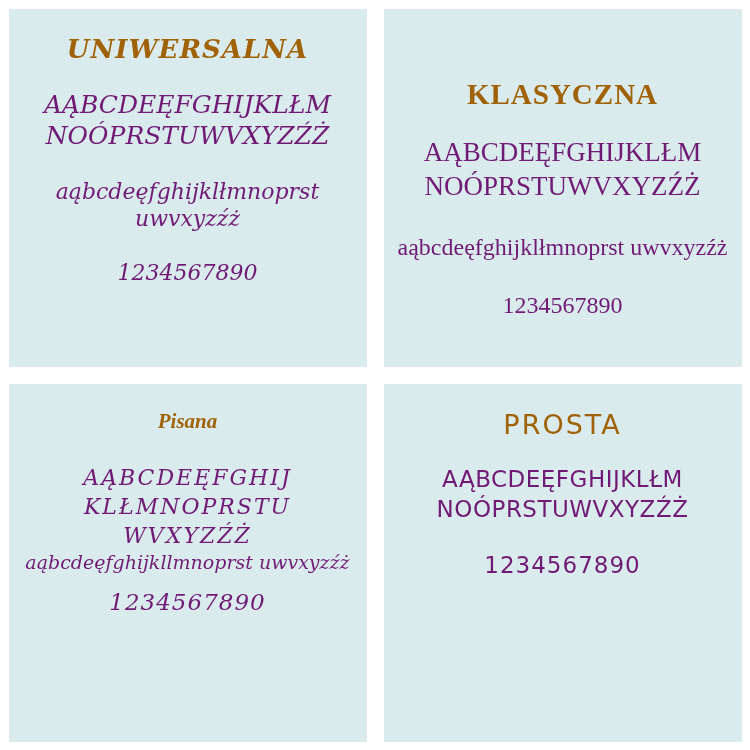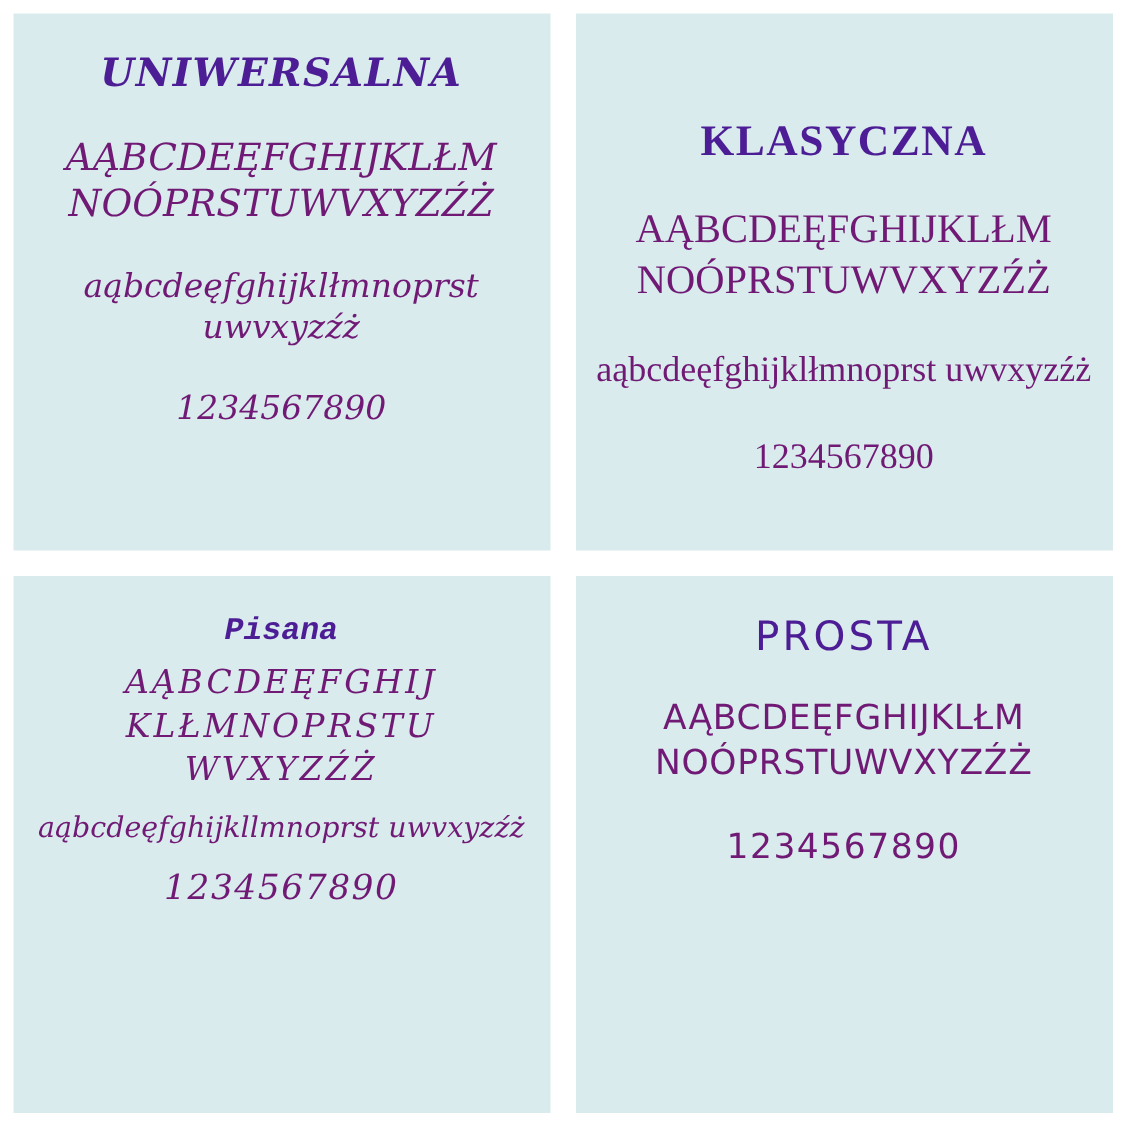--- a/index.html
+++ b/index.html
@@ -33,21 +33,21 @@
     display: flex;
     flex-direction: column;
     align-items: center;
     justify-content: flex-start;
     padding: 26px 10px 10px 10px;
     overflow: hidden;
   }
   .panel-title {
     text-align: center;
     line-height: 1.1;
-    color: #4c1d95;
+    color: #a16207;
   }
   .sample {
     text-align: center;
     color: #701a75;
     line-height: 1.28;
     width: 100%;
     word-wrap: break-word;
   }
 
   
@@ -78,36 +78,36 @@
   }
   .p-classic .sample {
     font-family: "Liberation Serif", serif;
   }
   .p-classic .s-upper { font-size: 27px; margin-bottom: 28px; line-height: 1.25; }
   .p-classic .s-lower { font-size: 24px; margin-bottom: 28px; line-height: 1.25; }
   .p-classic .s-digits { font-size: 24px; }
 
   
   .p-script .panel-title {
-    font-family: Liberation Mono, monospace;
+    font-family: Liberation Serif, serif;
     font-style: italic;
     font-weight: bold;
     font-size: 21px;
-    margin-bottom: 8px;
+    margin-bottom: 30px;
   }
   .p-script .sample {
     font-family: "DejaVu Serif", serif;
     font-style: italic;
   }
   .p-script .s-upper {
     font-size: 22px;
     letter-spacing: 2px;
     line-height: 1.32;
   }
-  .p-script .s-lower { font-size: 19px; margin-bottom: 14px; line-height: 1.3; margin-top: 12px; }
+  .p-script .s-lower { font-size: 19px; margin-bottom: 14px; line-height: 1.3; }
   .p-script .s-digits { font-size: 23px; letter-spacing: 1px; }
 
   
   .p-simple .panel-title {
     font-family: "DejaVu Sans", sans-serif;
     font-weight: normal;
     font-size: 27px;
     letter-spacing: 2px;
     margin-bottom: 26px;
   }

